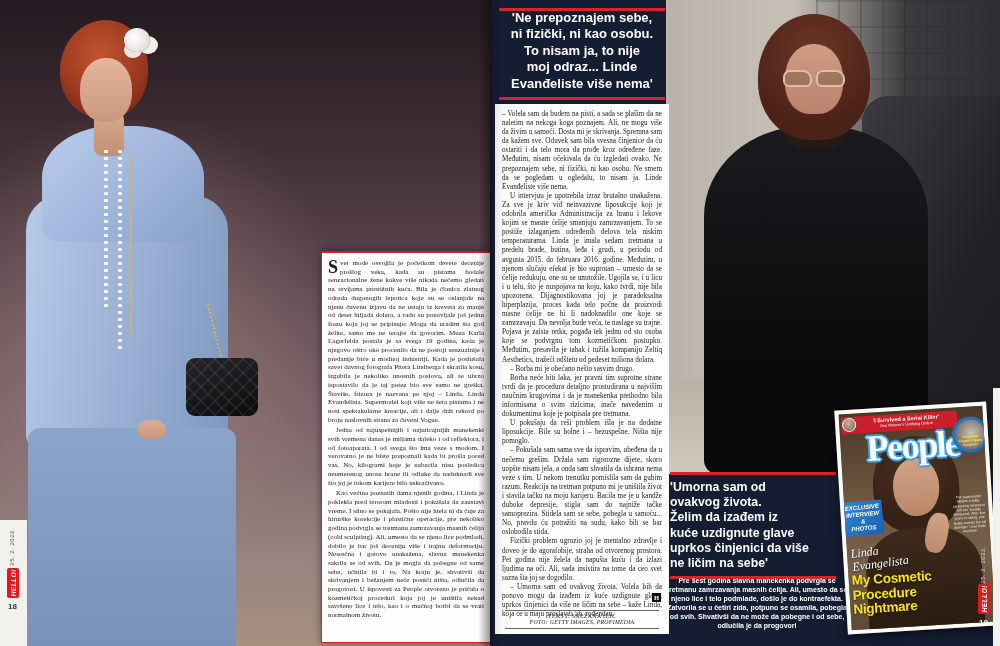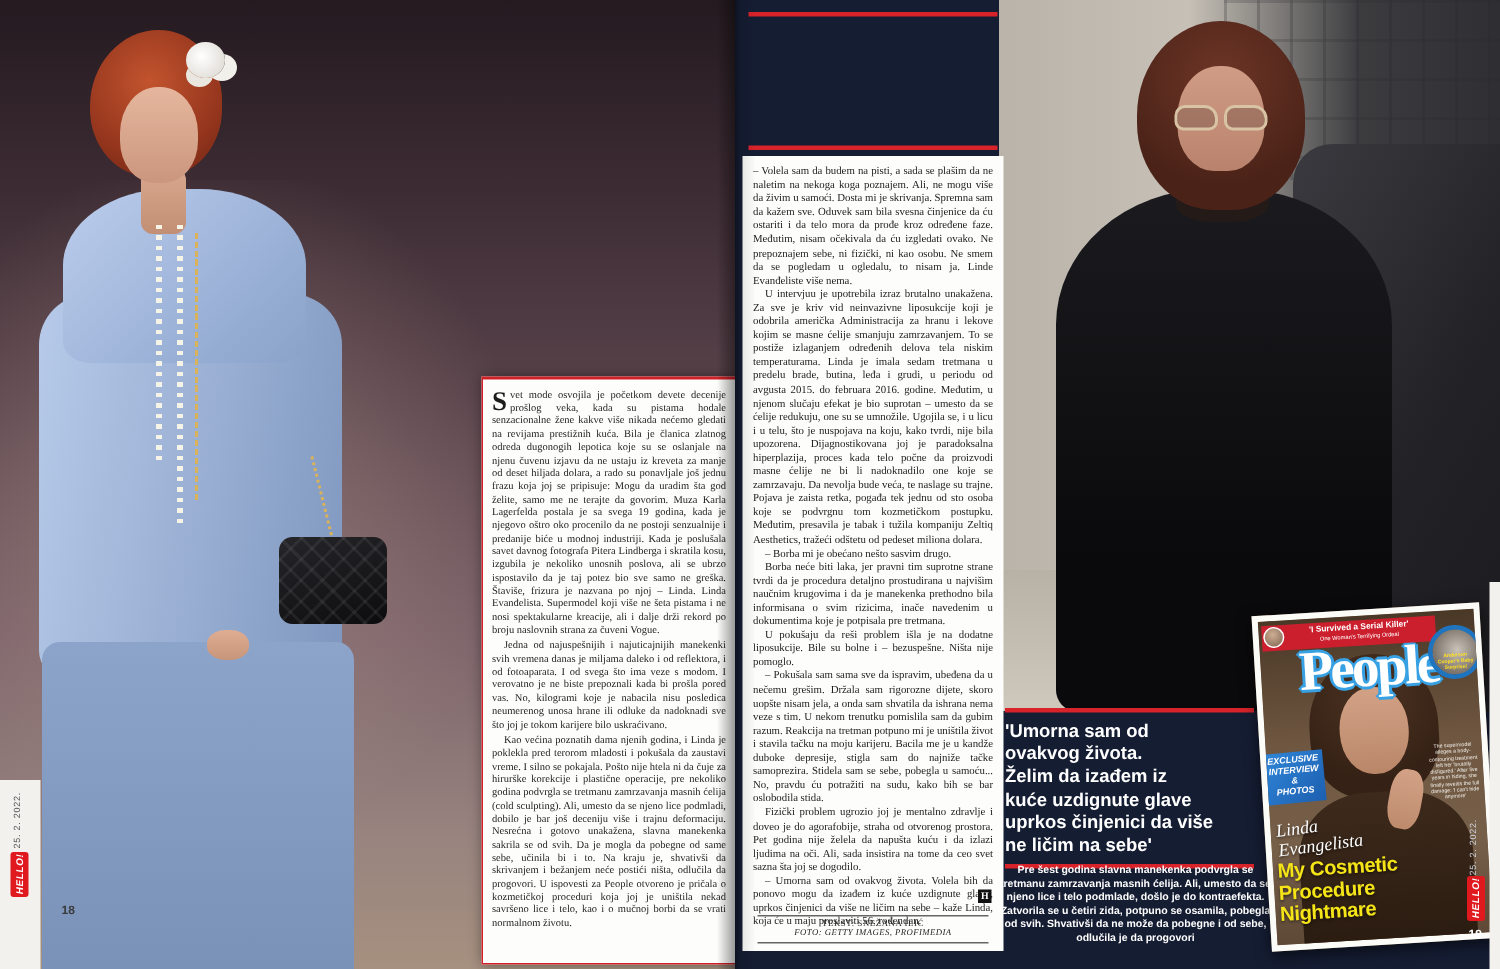--- a/index.html
+++ b/index.html
@@ -50,21 +50,21 @@
     font-family:"Liberation Serif",serif;}
 
   
   .spine-strip-left{left:0;top:520px;width:27px;height:126px;background:#f3f1ee;}
   .vtext{writing-mode:vertical-rl;transform:rotate(180deg);font-size:6px;letter-spacing:.5px;}
   .spine-date-left{left:9px;top:528px;color:#555;}
   .hello-box{background:#e0191f;border-radius:2px;color:#fff;font-weight:bold;
     display:flex;align-items:center;justify-content:center;}
   .hello-box .vtext{font-size:6.5px;letter-spacing:.5px;transform:rotate(180deg);font-style:italic;}
   .spine-logo-left{left:7px;top:568px;width:12px;height:30px;}
-  .spine-num-left{left:8px;top:602px;font-size:8px;color:#3a3a3a;font-weight:bold;margin-left:33px;}
+  .spine-num-left{left:8px;top:602px;font-size:8px;color:#3a3a3a;font-weight:bold;}
 
   
   .page-right{left:490px;top:0;width:510px;height:646px;background:#151d33;overflow:hidden;}
   .rule-red{height:3px;background:#d8232a;}
   .quote-top{left:5px;top:4px;width:174px;height:96px;color:#fff;text-align:center;}
   .quote-top .qt{margin-top:6px;font-size:13px;line-height:16.4px;font-weight:bold;}
   .quote-top .rule-top{position:absolute;left:4px;right:4px;top:4px;}
   .quote-top .rule-bot{position:absolute;left:4px;right:4px;bottom:0;}
 
   .article{left:5px;top:104px;width:174px;height:530px;background:#fdfdfb;padding:6px 7px 30px;overflow:hidden;}
@@ -194,20 +194,25 @@
       <div class="abs linda-hair"></div>
       <div class="abs linda-face"></div>
       <div class="abs linda-glasses">
         <div class="lens"></div>
         <div class="lens"></div>
       </div>
     </div>
 
     <div class="abs quote-top">
       <div class="abs rule-red rule-top"></div>
+      <div class="qt ml">'Ne prepoznajem sebe,
+ni fizički, ni kao osobu.
+To nisam ja, to nije
+moj odraz... Linde
+Evanđeliste više nema'</div>
       <div class="abs rule-red rule-bot"></div>
     </div>
 
     <div class="abs article serif">
       <p class="noindent">– Volela sam da budem na pisti, a sada se plašim da ne naletim na nekoga koga poznajem. Ali, ne mogu više da živim u samoći. Dosta mi je skrivanja. Spremna sam da kažem sve. Oduvek sam bila svesna činjenice da ću ostariti i da telo mora da prođe kroz određene faze. Međutim, nisam očekivala da ću izgledati ovako. Ne prepoznajem sebe, ni fizički, ni kao osobu. Ne smem da se pogledam u ogledalu, to nisam ja. Linde Evanđeliste više nema.</p>
       <p>U intervjuu je upotrebila izraz brutalno unakažena. Za sve je kriv vid neinvazivne liposukcije koji je odobrila američka Administracija za hranu i lekove kojim se masne ćelije smanjuju zamrzavanjem. To se postiže izlaganjem određenih delova tela niskim temperaturama. Linda je imala sedam tretmana u predelu brade, butina, leđa i grudi, u periodu od avgusta 2015. do februara 2016. godine. Međutim, u njenom slučaju efekat je bio suprotan – umesto da se ćelije redukuju, one su se umnožile. Ugojila se, i u licu i u telu, što je nuspojava na koju, kako tvrdi, nije bila upozorena. Dijagnostikovana joj je paradoksalna hiperplazija, proces kada telo počne da proizvodi masne ćelije ne bi li nadoknadilo one koje se zamrzavaju. Da nevolja bude veća, te naslage su trajne. Pojava je zaista retka, pogađa tek jednu od sto osoba koje se podvrgnu tom kozmetičkom postupku. Međutim, presavila je tabak i tužila kompaniju Zeltiq Aesthetics, tražeći odštetu od pedeset miliona dolara.</p>
       <p>– Borba mi je obećano nešto sasvim drugo.</p>
       <p>Borba neće biti laka, jer pravni tim suprotne strane tvrdi da je procedura detaljno prostudirana u najvišim naučnim krugovima i da je manekenka prethodno bila informisana o svim rizicima, inače navedenim u dokumentima koje je potpisala pre tretmana.</p>
       <p>U pokušaju da reši problem išla je na dodatne liposukcije. Bile su bolne i – bezuspešne. Ništa nije pomoglo.</p>
       <p>– Pokušala sam sama sve da ispravim, ubeđena da u nečemu grešim. Držala sam rigorozne dijete, skoro uopšte nisam jela, a onda sam shvatila da ishrana nema veze s tim. U nekom trenutku pomislila sam da gubim razum. Reakcija na tretman potpuno mi je uništila život i stavila tačku na moju karijeru. Bacila me je u kandže duboke depresije, stigla sam do najniže tačke samoprezira. Stidela sam se sebe, pobegla u samoću... No, pravdu ću potražiti na sudu, kako bih se bar oslobodila stida.</p>

